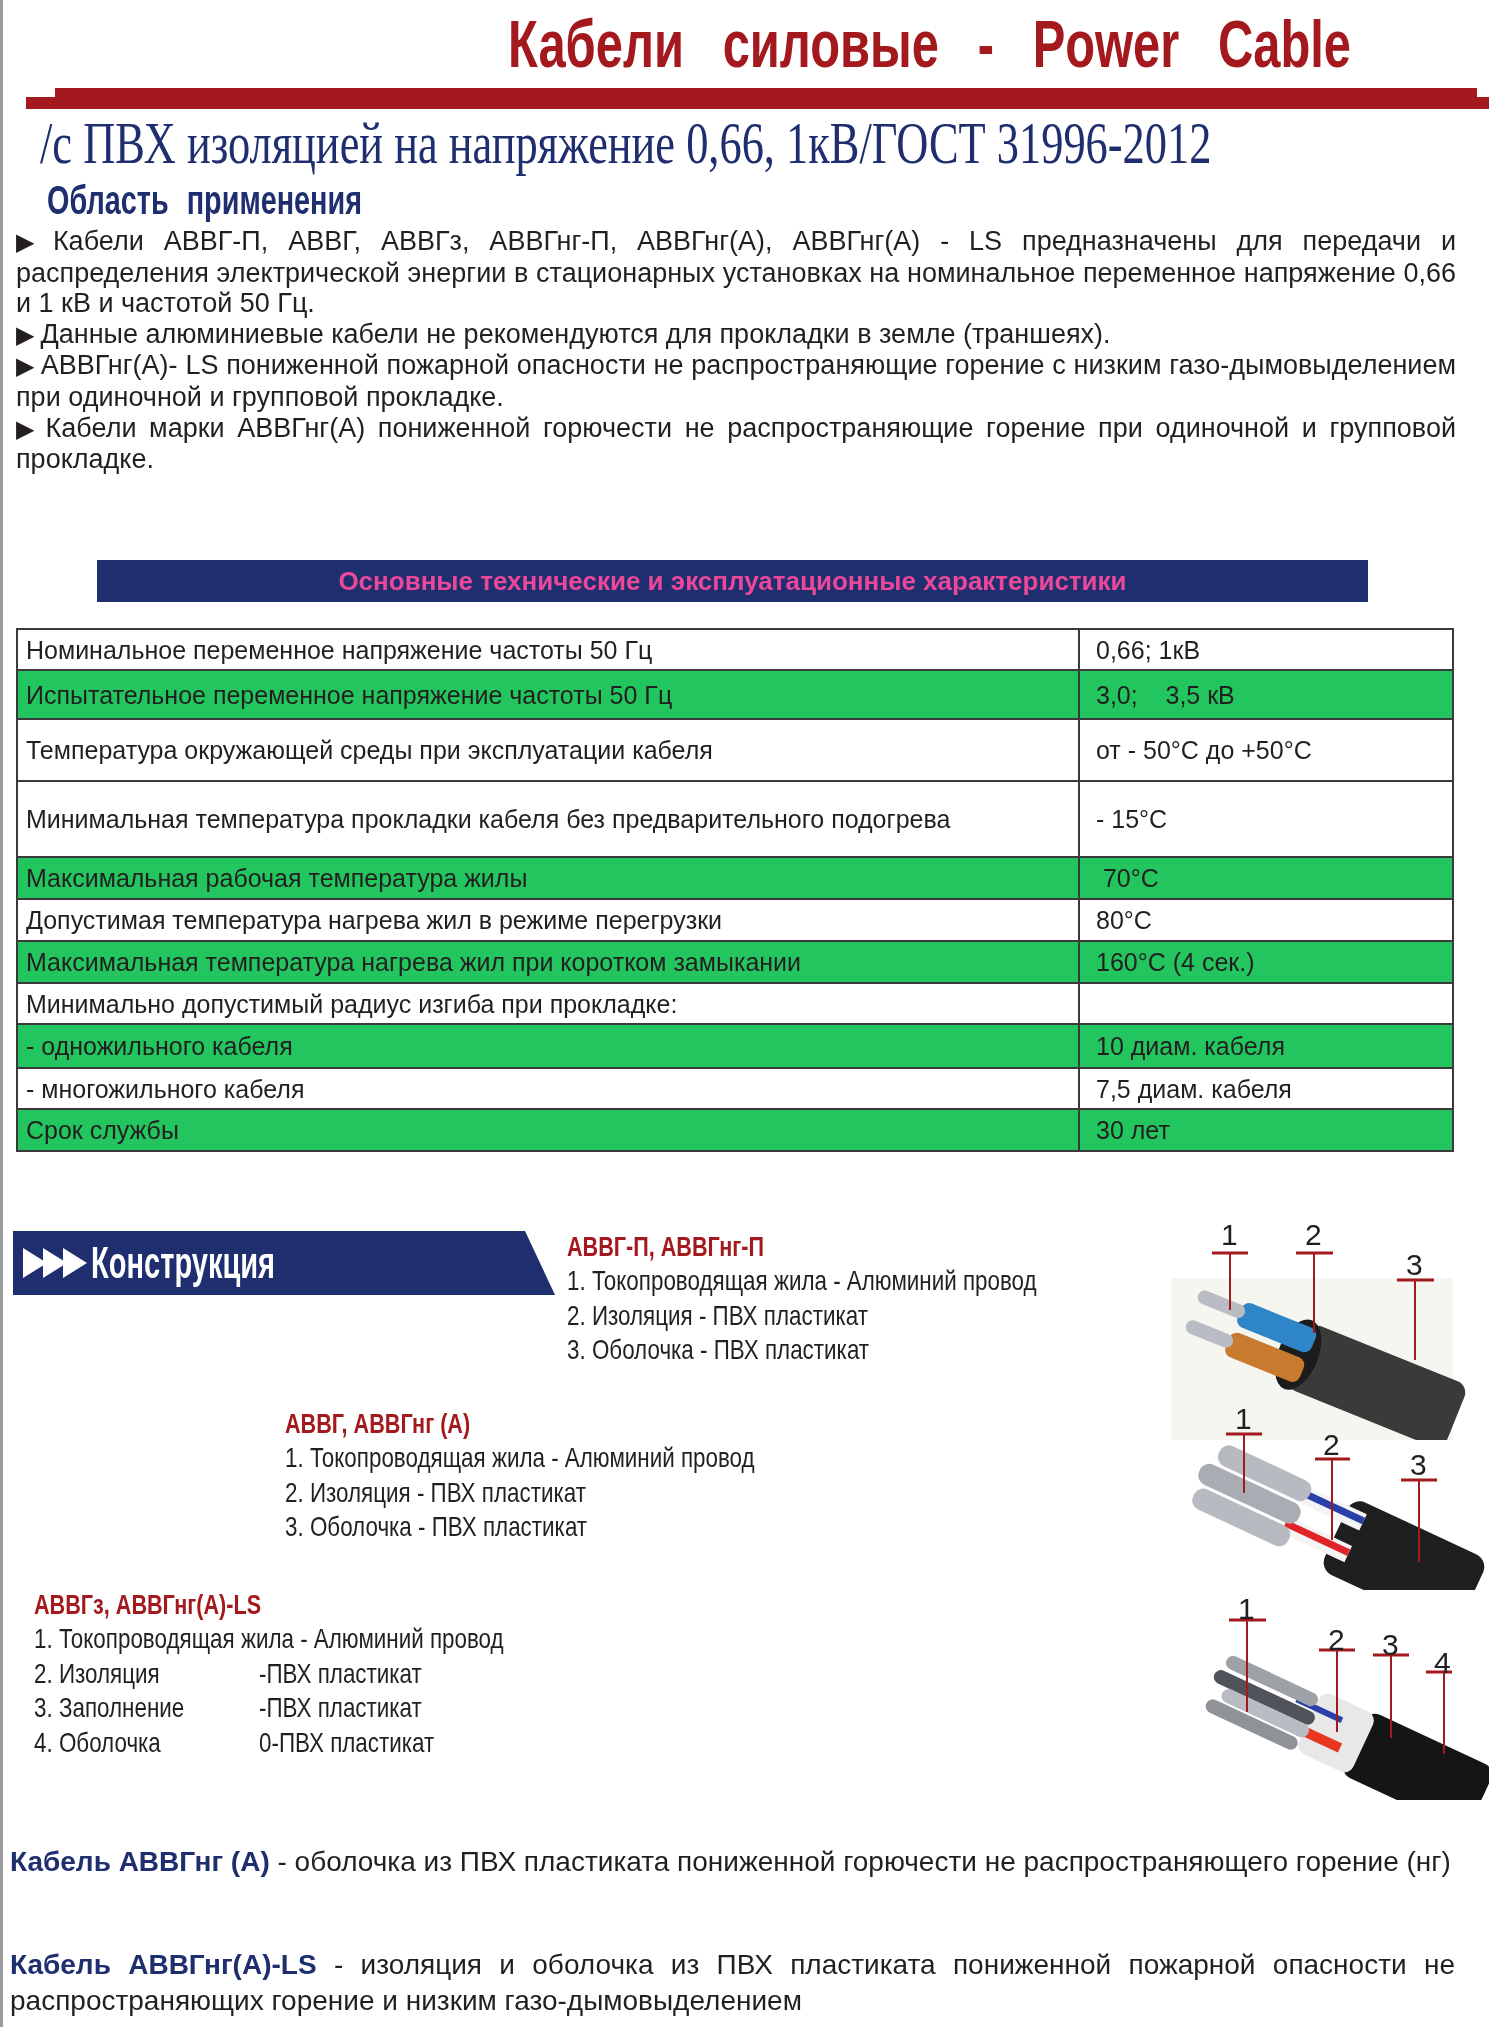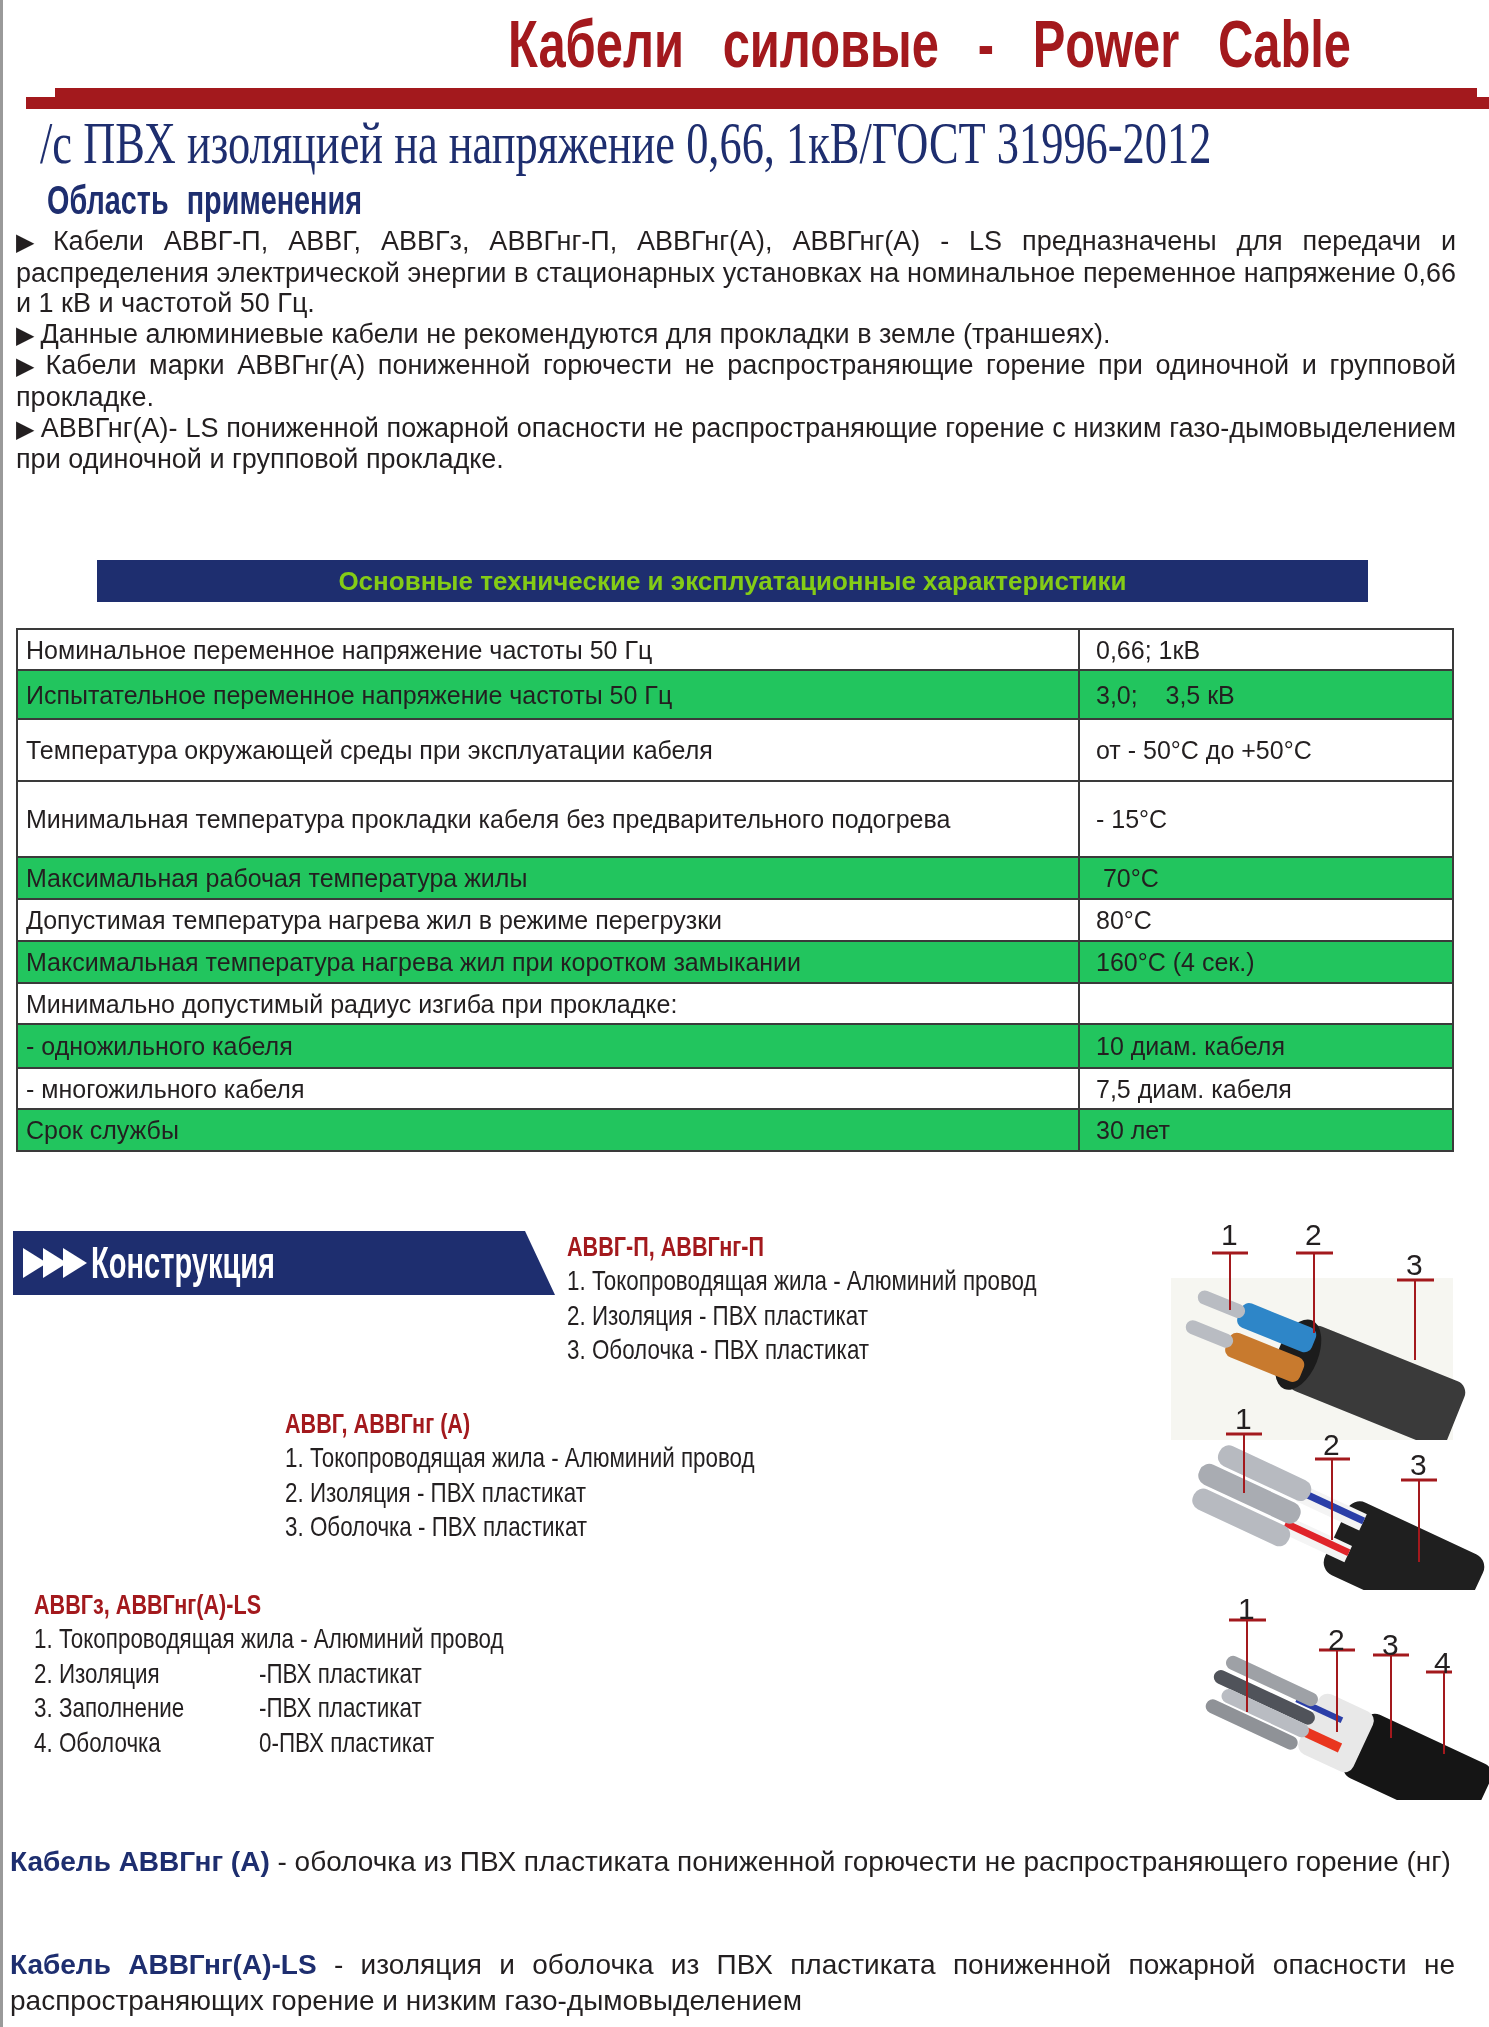--- a/index.html
+++ b/index.html
@@ -20,21 +20,21 @@
               transform-origin:left top; transform:scaleX(0.74); }
   .section-h { left:47px; top:176px; white-space:nowrap; color:#1e2e6f; font-weight:bold;
                font-size:40px; line-height:48px; transform-origin:left top; transform:scaleX(0.72); word-spacing:14px; }
 
   .bullets { left:16px; top:226px; width:1440px; font-size:27px; line-height:30.6px;
              text-align:justify; }
   .bullets p { margin:0; }
   .bullets .arrow { font-size:24px; margin-right:6px; }
 
   .specs-h { left:97px; top:560px; width:1271px; height:42px; background:#1e2e6f;
-             color:#84cc16; font-weight:bold; font-size:26px; line-height:42px; text-align:center; }
+             color:#ec4899; font-weight:bold; font-size:26px; line-height:42px; text-align:center; }
 
   table.specs { position:absolute; left:16px; top:628px; width:1438px;
                 border-collapse:collapse; font-size:25px; }
   table.specs td { border:2px solid #3a3a3a; padding:0 8px; vertical-align:middle; line-height:32px; }
   table.specs td.val { width:348px; padding-left:16px; }
   table.specs tr.alt td { background:#22c55e; }
 
   .construct-banner { left:13px; top:1231px; width:540px; height:64px; }
   .construct-banner svg { position:absolute; left:0; top:0; }
   .construct-label { position:absolute; left:68px; top:6px; color:#ffffff; font-weight:bold;
@@ -63,22 +63,22 @@
 
 <div class="abs title">Кабели  силовые  -  Power  Cable</div>
 <div class="abs redbar-top"></div>
 <div class="abs redbar-bot"></div>
 <div class="abs subtitle">/с ПВХ изоляцией на напряжение 0,66, 1кВ/ГОСТ 31996-2012</div>
 <div class="abs section-h">Область  применения</div>
 
 <div class="abs bullets">
   <p><span class="arrow">▶</span><span>Кабели АВВГ-П, АВВГ, АВВГз, АВВГнг-П, АВВГнг(А), АВВГнг(А) - LS предназначены для передачи и распределения электрической энергии в стационарных установках на номинальное переменное напряжение 0,66 и 1 кВ и частотой 50 Гц.</span></p>
   <p><span class="arrow">▶</span><span>Данные алюминиевые кабели не рекомендуются для прокладки в земле (траншеях).</span></p>
+  <p><span class="arrow">▶</span><span>АВВГнг(А)- LS пониженной пожарной опасности не распространяющие горение с низким газо-дымовыделением при одиночной и групповой прокладке.</span></p>
   <p><span class="arrow">▶</span><span>Кабели марки АВВГнг(А) пониженной горючести не распространяющие горение при одиночной и групповой прокладке.</span></p>
-  <p><span class="arrow">▶</span><span>АВВГнг(А)- LS пониженной пожарной опасности не распространяющие горение с низким газо-дымовыделением при одиночной и групповой прокладке.</span></p>
 </div>
 
 <div class="abs specs-h">Основные технические и эксплуатационные характеристики</div>
 <table class="specs">
   <tbody id="specs-body">
       <tr style="height: 41px;">
         <td>Номинальное переменное напряжение частоты 50 Гц</td>
         <td class="val" style="white-space: pre;">0,66; 1кВ</td>
       </tr>
       <tr class="alt" style="height: 49px;">

